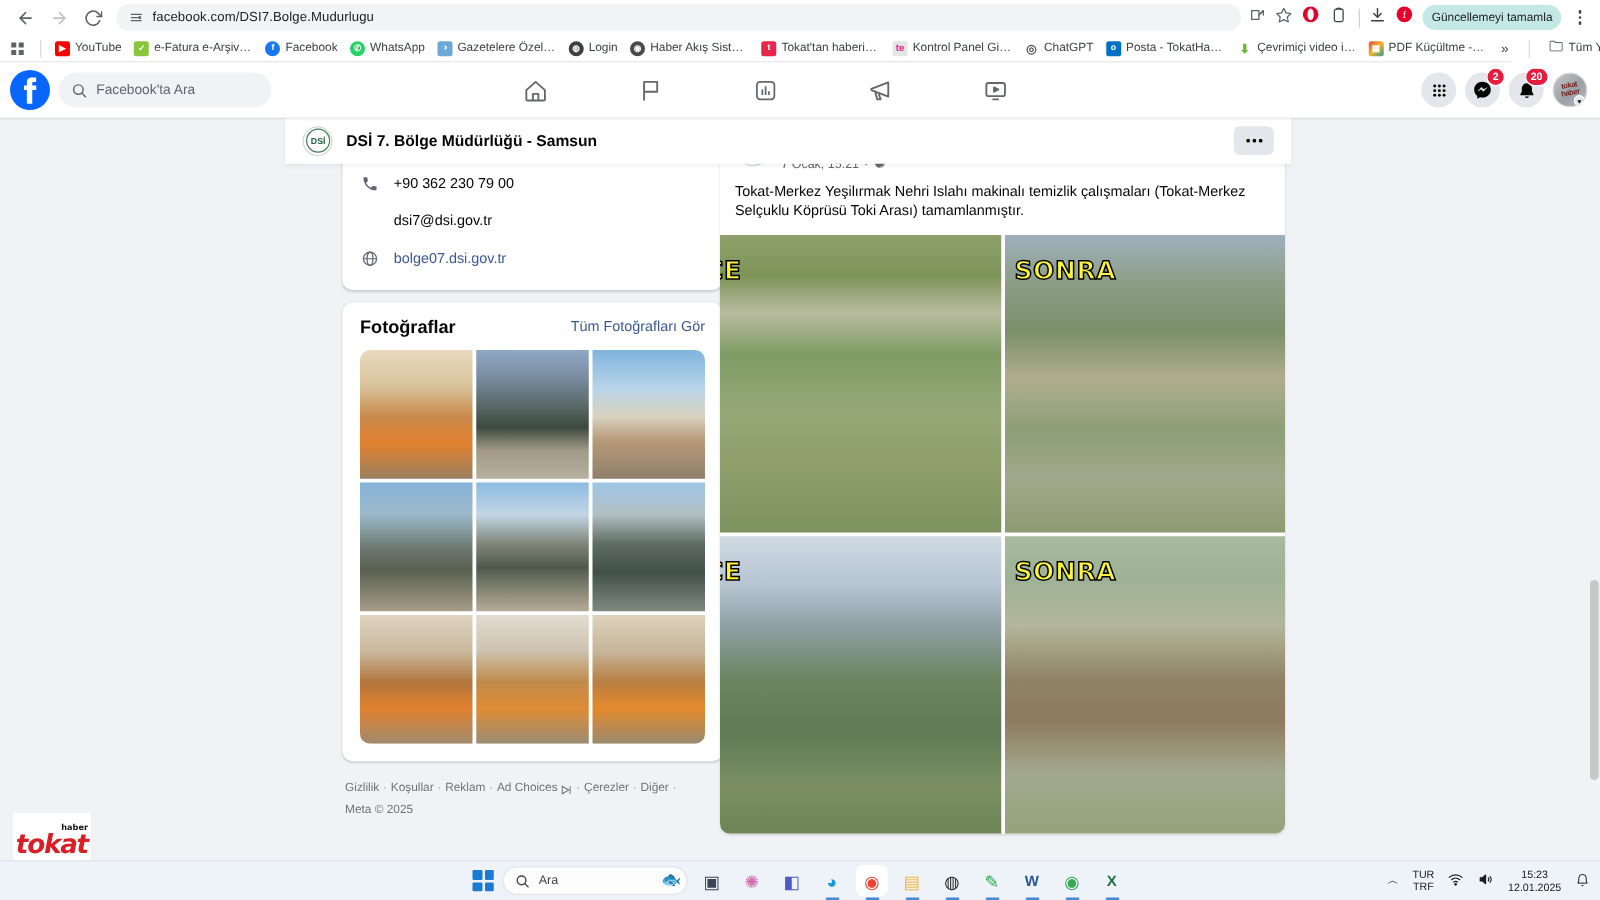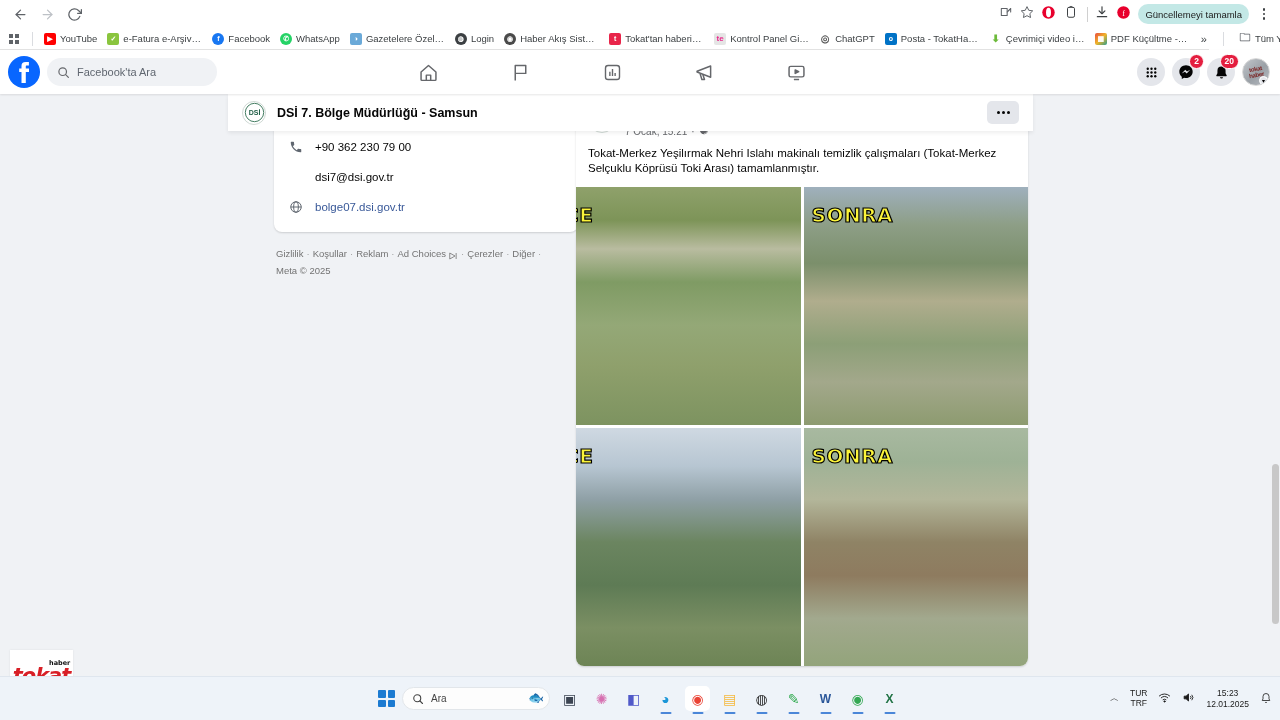--- a/index.html
+++ b/index.html
@@ -210,21 +210,21 @@
     font-size: 21px; font-weight: bold; color: #d81f26; font-style: italic;
     font-family: "DejaVu Sans", sans-serif; letter-spacing: -1px; line-height: 1;
   }
   .wm-haber {
     position: absolute; right: 0px; top: -7px; font-size: 6.5px; color: #111; font-weight: bold;
     font-family: "DejaVu Sans", sans-serif;
   }
 
   
   .taskbar {
-    position: absolute; left: 0; bottom: 0; width: 1280px; height: 44px;
+    position: absolute; left: 0; bottom: 0; width: 1280px; height: 32px;
     background: #eef3f9; display: flex; align-items: center; z-index: 10;
     border-top: 1px solid #dfe6ee;
   }
   .tb-center { position: absolute; left: 50%; transform: translateX(-50%); display: flex; align-items: center; gap: 7px; }
   .tb-start { width: 17px; height: 17px; display: grid; grid-template-columns: 1fr 1fr; grid-template-rows: 1fr 1fr; gap: 2px; }
   .tb-start b { background: #1b7ad1; display:block; border-radius:1px; }
   .tb-search {
     width: 148px; height: 23px; background: #fdfdfd; border-radius: 13px; display: flex;
     align-items: center; padding: 0 9px; border: 1px solid #e2e6ea; position: relative;
   }
@@ -266,20 +266,31 @@
           <polyline points="12 5 19 12 12 19"></polyline>
         </svg>
     </div>
     <div class="nav-btn">
       <svg width="15" height="15" viewBox="0 0 24 24" fill="none" stroke="#5f6368" stroke-width="2" stroke-linecap="round" stroke-linejoin="round">
           <polyline points="23 4 23 10 17 10"></polyline>
           <path d="M20.49 15a9 9 0 1 1-2.12-9.36L23 10"></path>
         </svg>
     </div>
 
+    <div class="omnibox">
+      <span class="site-icon">
+        <svg width="12" height="12" viewBox="0 0 24 24" fill="none" stroke="#5f6368" stroke-width="2" stroke-linecap="round">
+            <line x1="4" y1="7" x2="20" y2="7"></line>
+            <line x1="4" y1="12" x2="14" y2="12"></line>
+            <line x1="4" y1="17" x2="20" y2="17"></line>
+            <circle cx="17.5" cy="12" r="1.6" fill="#5f6368"></circle>
+          </svg>
+      </span>
+      <span class="url">facebook.com/DSI7.Bolge.Mudurlugu</span>
+    </div>
 
     <div class="omni-right">
       <span>
         <svg width="14" height="14" viewBox="0 0 24 24" fill="none" stroke="#5f6368" stroke-width="1.8" stroke-linecap="round" stroke-linejoin="round">
             <path d="M4 6h10v12H4z"></path>
             <polyline points="16 10 20 6 20 12"></polyline>
             <line x1="20" y1="6" x2="14" y2="12"></line>
           </svg>
       </span>
       <span>
@@ -521,20 +532,46 @@
             <svg width="14" height="14" viewBox="0 0 24 24" fill="none" stroke="#606770" stroke-width="1.7">
                 <circle cx="12" cy="12" r="9"></circle>
                 <ellipse cx="12" cy="12" rx="4" ry="9"></ellipse>
                 <line x1="3" y1="12" x2="21" y2="12"></line>
               </svg>
           </span>
           <span class="tx link">bolge07.dsi.gov.tr</span>
         </div>
       </div>
 
+      <div class="card photos-card">
+        <div class="photos-head">
+          <h3>Fotoğraflar</h3>
+          <a href="#">Tüm Fotoğrafları Gör</a>
+        </div>
+        <div class="photo-grid">
+          <div class="ph" style="background:
+              linear-gradient(180deg,#e8d9bd 0%,#d8c39c 28%,#c9894a 52%,#e2812f 72%,#9a8060 100%);"></div>
+          <div class="ph" style="background:
+              linear-gradient(180deg,#8fa9c4 0%,#7b8ea3 20%,#5b6a6a 42%,#3c4a3e 60%,#a29987 78%,#b8b0a0 100%);"></div>
+          <div class="ph" style="background:
+              linear-gradient(180deg,#7fb4de 0%,#b9d4e8 30%,#d9d2c0 52%,#b79a78 70%,#8f7f6c 100%);"></div>
+          <div class="ph" style="background:
+              linear-gradient(180deg,#86b3d9 0%,#9bb9c9 25%,#6d7a72 50%,#58604f 68%,#a79c88 100%);"></div>
+          <div class="ph" style="background:
+              linear-gradient(180deg,#8dbbe2 0%,#c2d6e4 25%,#7e8578 48%,#4f5a4c 66%,#b6ac96 100%);"></div>
+          <div class="ph" style="background:
+              linear-gradient(180deg,#9ec6e6 0%,#b2bfc2 25%,#5d6b63 48%,#42504a 70%,#7e8a80 100%);"></div>
+          <div class="ph" style="background:
+              linear-gradient(180deg,#dfd4c1 0%,#c9b99d 28%,#b3763e 52%,#e2812f 72%,#a08a6d 100%);"></div>
+          <div class="ph" style="background:
+              linear-gradient(180deg,#e3dcd0 0%,#cdc2ae 28%,#c08a4c 52%,#e08c35 72%,#9c8d74 100%);"></div>
+          <div class="ph" style="background:
+              linear-gradient(180deg,#ddd2bc 0%,#c6b69a 28%,#b87e43 52%,#e48a2c 72%,#9a8a6e 100%);"></div>
+        </div>
+      </div>
 
       <div class="footer-links">
         <span>Gizlilik</span>
         <span class="sepd">·</span>
         <span>Koşullar</span>
         <span class="sepd">·</span>
         <span>Reklam</span>
         <span class="sepd">·</span>
         <span>Ad Choices</span>
         <span class="adchoice">

